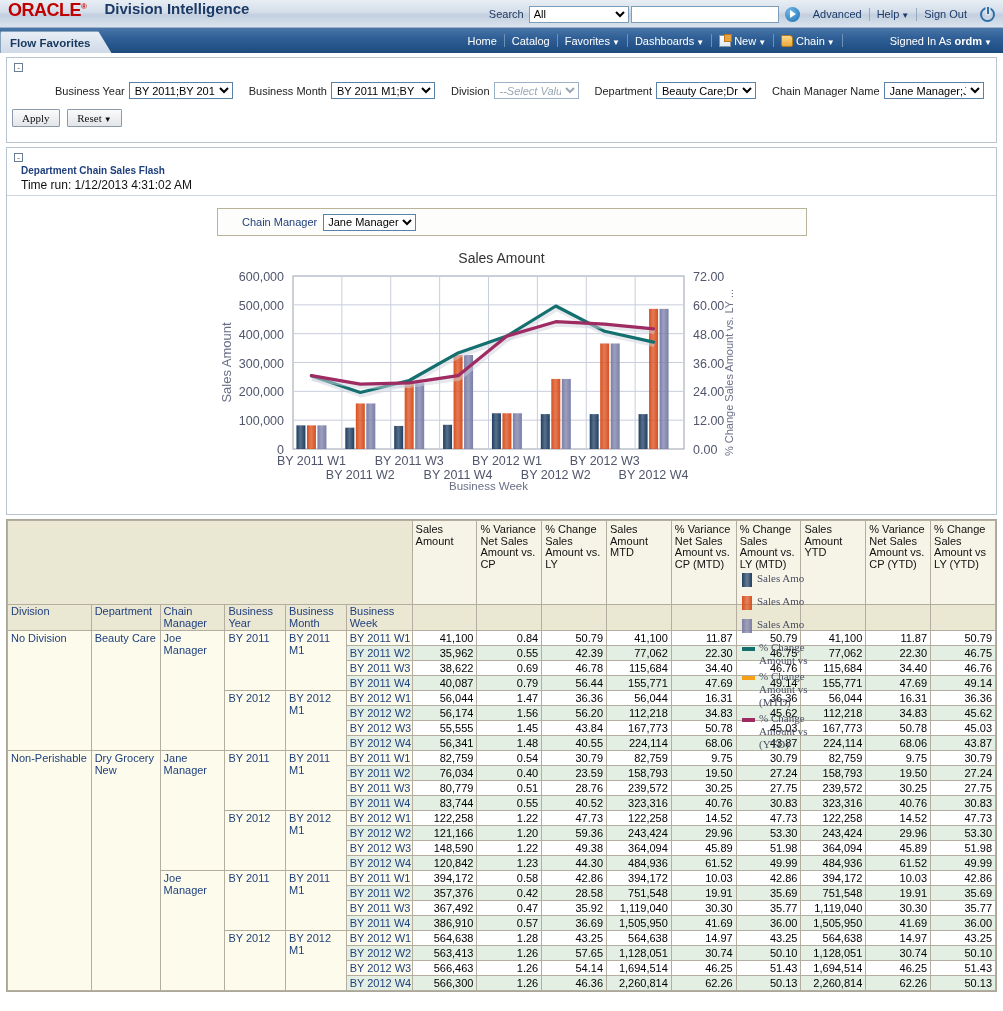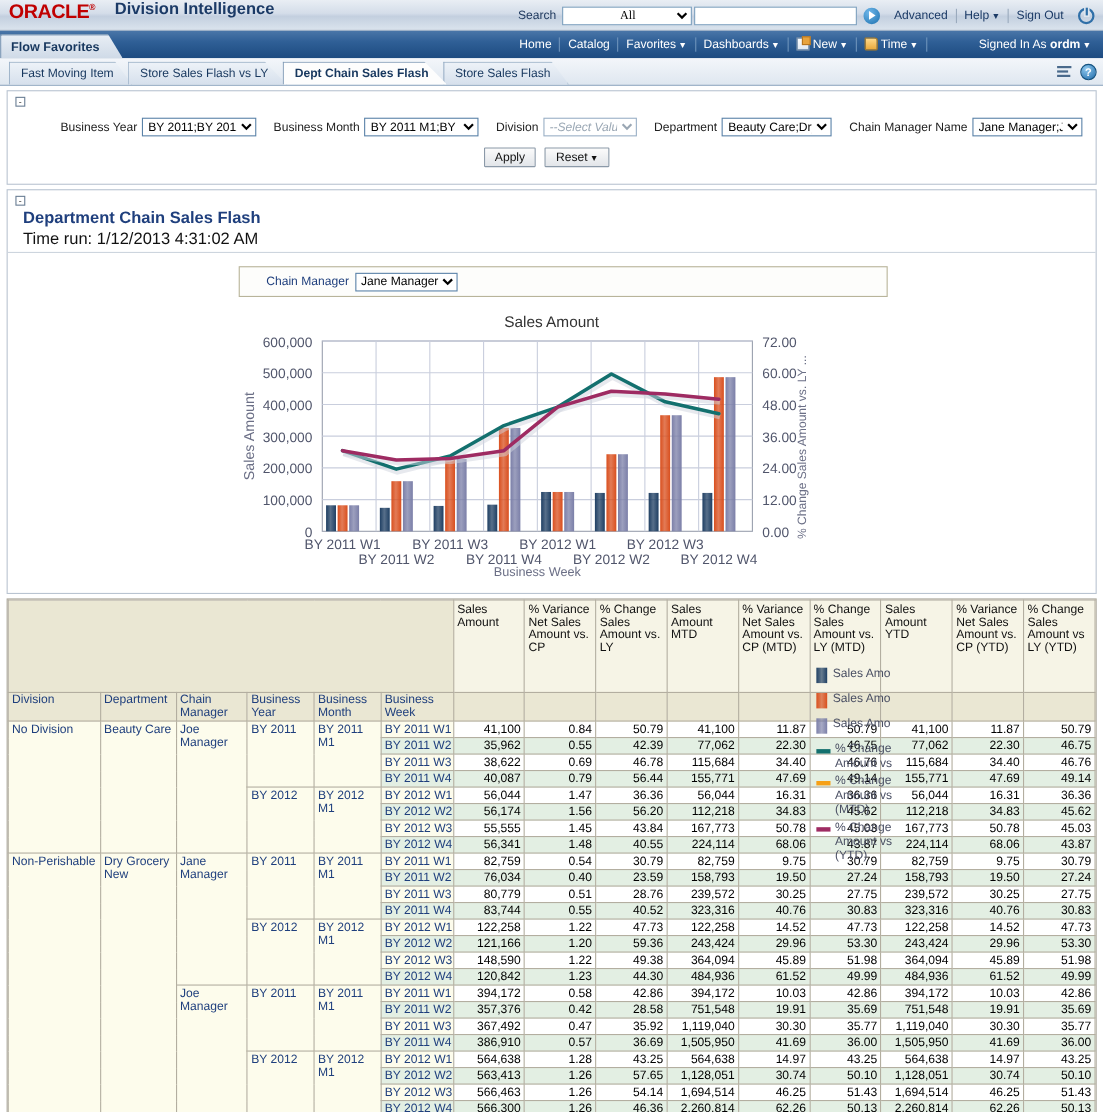--- a/index.html
+++ b/index.html
@@ -36,24 +36,23 @@
     font-size: 15px; font-weight: bold; color: #1b3a66;
     margin-left: 18px;
   }
   .gheader-right {
     position: absolute; right: 4px; top: 0; height: 28px;
     display: flex; align-items: center; gap: 0px;
     font-size: 11px; color: #1b3a66;
   }
   .search-label { color: #203a5f; margin-right: 5px; font-size: 11px; }
   .search-select {
-    width: 118px; height: 17px; font-size: 11px;
+    width: 100px; height: 17px; font-size: 11px;
     border: 1px solid #7b9ebd; background: #fff;
-    font-family: Liberation Serif, serif;
-    padding-left: 48px;
+    font-family: Liberation Sans, sans-serif;
   }
   .search-input {
     width: 148px; height: 17px; font-size: 11px;
     border: 1px solid #7b9ebd; background: #fff; margin-left: 2px;
     font-family: "Liberation Sans", sans-serif;
   }
   .search-go {
     width: 15px; height: 15px; border-radius: 50%;
     background: radial-gradient(circle at 35% 30%, #6fb7ea, #1a6fad);
     margin: 0 6px; display: inline-block; position: relative;
@@ -163,39 +162,39 @@
   }
   .plabel { font-size: 11px; color: #222; margin-right: 4px; white-space: nowrap; }
   .pselect {
     height: 17px; font-size: 11px;
     border: 1px solid #5a82a8; background: #fff;
     font-family: "Liberation Sans", sans-serif;
     padding: 0 1px;
     margin-right: 16px;
   }
   .pselect.placeholder { color: #9aa7b4; font-style: italic; border-color: #9ab0c6; }
-  .btn-row { text-align: center; padding: 6px 14px 8px 0; }
+  .btn-row { text-align: left; padding: 6px 14px 8px 0; font-family: Liberation Serif, serif; }
   .btn {
     display: inline-block;
     font-size: 11px;
     border: 1px solid #8b99a8;
     background: linear-gradient(to bottom, #fbfbfb, #e2e5e9);
     padding: 2px 9px;
     margin-left: 5px;
     color: #111;
     border-radius: 1px;
   }
 
   
   .report-title {
-    color: #1f3f7d; font-weight: bold; font-size: 15px;
+    color: #1f3f7d; font-weight: bold; font-size: 10px;
     padding: 3px 0 2px 14px;
   }
   .report-sub {
-    font-size: 15px; color: #111;
+    font-size: 12px; color: #111;
     padding: 0 0 3px 14px;
     border-bottom: 1px solid #cdd5de;
   }
   .chain-prompt-box {
     border: 1px solid #b8b49a;
     background: #fdfdfb;
     margin: 12px 0 0 210px;
     width: 590px; height: 28px;
     display: flex; align-items: center;
     padding-left: 24px;
@@ -214,21 +213,21 @@
   .chart-wrap { position: relative; height: 235px; }
   .legend {
     position: absolute; left: 735px; top: 306px;
     font-size: 11px; color: #4a4f63;
     width: 76px; overflow: hidden;
   }
   .legend-item { display: flex; align-items: flex-start; margin-bottom: 8px; }
   .legend-item.line-type { margin-bottom: 3px; }
   .lg-swatch { width: 10px; height: 14px; margin-right: 5px; flex: 0 0 auto; margin-top: 1px; }
   .lg-line { width: 13px; height: 4px; margin-right: 4px; flex: 0 0 auto; margin-top: 6px; }
-  .lg-text { line-height: 13px; white-space: pre; }
+  .lg-text { line-height: 13px; white-space: pre; font-family: Liberation Serif, serif; }
 
   
   .tbl-wrap { margin: 4px 6px 0 6px; border: 1px solid #aaa69a; }
   table.grid { border-collapse: collapse; width: 100%; table-layout: fixed; }
   table.grid td, table.grid th {
     border: 1px solid #b3aea0;
     font-size: 11px;
     padding: 1px 3px;
     vertical-align: top;
     font-weight: normal;
@@ -275,40 +274,26 @@
       <a href="#">Home</a>
       <span class="nsep"></span>
       <a href="#">Catalog</a>
       <span class="nsep"></span>
       <a href="#"><span>Favorites</span><span class="caretd">▼</span></a>
       <span class="nsep"></span>
       <a href="#"><span>Dashboards</span><span class="caretd">▼</span></a>
       <span class="nsep"></span>
       <a href="#"><span class="mini-icon ic-new"></span><span>New</span><span class="caretd">▼</span></a>
       <span class="nsep"></span>
-      <a href="#"><span class="mini-icon ic-open"></span><span>Time</span><span class="caretd">▼</span></a>
+      <a href="#"><span class="mini-icon ic-open"></span><span>Chain</span><span class="caretd">▼</span></a>
       <span class="nsep"></span>
       <a href="#" class="signedin"><span>Signed In As</span> <b>ordm</b><span class="caretd">▼</span></a>
     </div>
   </div>
 
-  <div class="tabrow">
-    <div class="dtab">Fast Moving Item</div>
-    <div class="dtab">Store Sales Flash vs LY</div>
-    <div class="dtab active">Dept Chain Sales Flash</div>
-    <div class="dtab">Store Sales Flash</div>
-    <div class="tabrow-right">
-      <span class="ic-props">
-        <span style="top:1px;width:13px;"></span>
-          <span style="top:5px;width:10px;"></span>
-          <span style="top:9px;width:12px;"></span>
-      </span>
-      <span class="ic-help">?</span>
-    </div>
-  </div>
 
   <div class="panel" style="height:86px;">
     <div class="collapse-btn">-</div>
     <div class="prompt-row">
       <span class="plabel">Business Year</span>
       <select class="pselect" style="width:104px">
         <option>BY 2011;BY 2012</option>
       </select>
       <span class="plabel">Business Month</span>
       <select class="pselect" style="width:104px">

